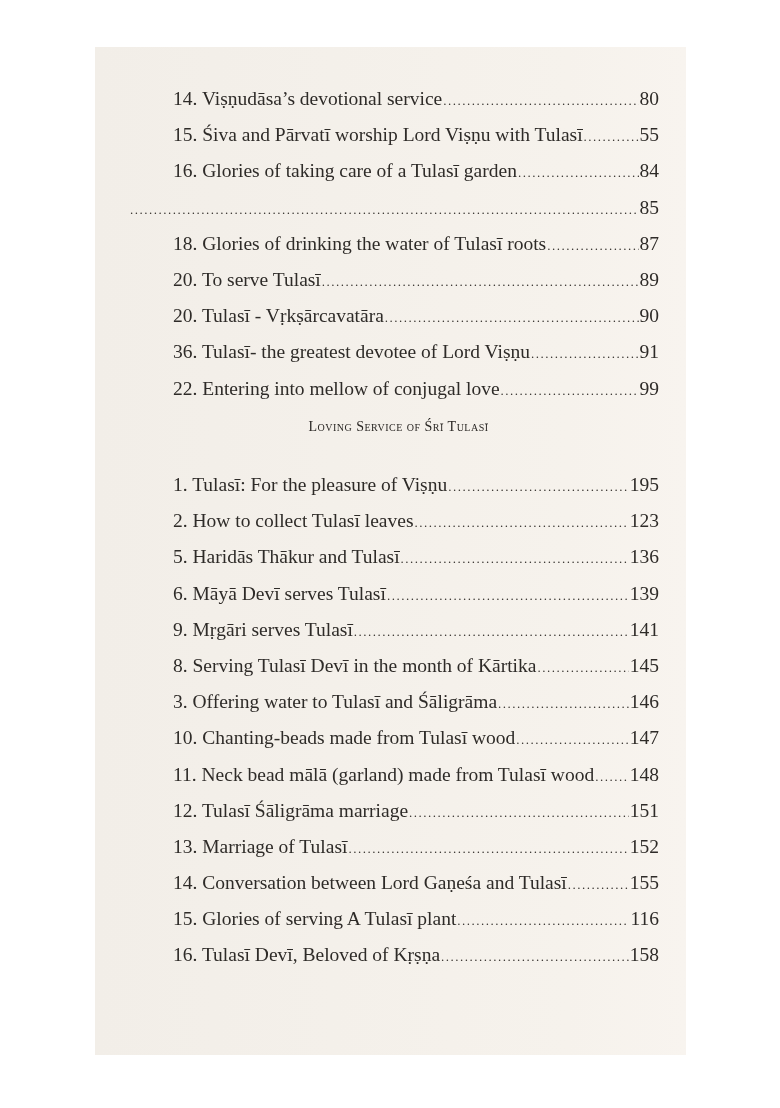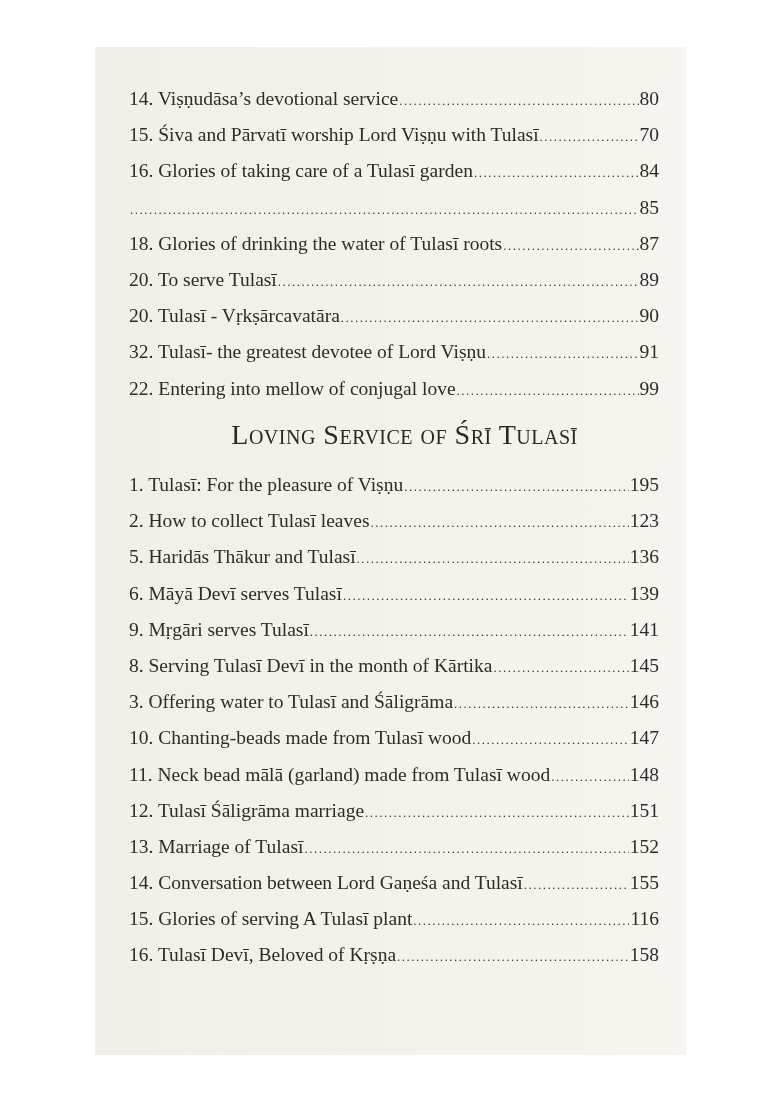--- a/index.html
+++ b/index.html
@@ -8,51 +8,51 @@
     position:absolute; left:95px; top:47px; width:591px; height:1008px;
     background:linear-gradient(90deg,#f2eee8 0%,#f4f0ea 40%,#f6f2ec 80%,#f8f4ef 100%);
     font-family:"Liberation Serif","DejaVu Serif",serif;
     color:#2e2b28;
   }
   .list { position:absolute; left:34px; width:530px; }
   .row {
     display:flex; align-items:baseline; height:36.2px;
     font-size:19.5px; line-height:36.2px; white-space:nowrap;
   }
-  .row .title { flex:0 0 auto; }
+  .row .title { flex:0 0 auto;margin-left:44px; }
   .row .dots {
     flex:1 1 auto; overflow:hidden; margin:0 1px;
     letter-spacing:1.5px; font-size:13px; color:#3a3632;
   }
   .row .dots::before {
     content:"......................................................................................................................................................................";
   }
   .row .pg { flex:0 0 auto; }
   .list1 { top:34px; }
   .list2 { top:420px; }
   .heading {
-    position:absolute; left:14px; width:591px; top:372px; text-align:center;
-    font-size:28px; letter-spacing:0.5px; font-variant:small-caps;
+    position:absolute; left:8px; width:591px; top:372px; text-align:center;
+    font-size:14px; letter-spacing:0.5px; font-variant:small-caps;
     font-family:"Liberation Serif","DejaVu Serif",serif; color:#2a2724;
   }
 </style>
 </head>
 <body>
 
 <div class="page">
   <div class="list list1">
       <div class="row">
         <span class="title">14. Viṣṇudāsa’s devotional service </span>
         <span class="dots"></span>
         <span class="pg">80</span>
       </div>
       <div class="row">
         <span class="title">15. Śiva and Pārvatī worship Lord Viṣṇu with Tulasī </span>
         <span class="dots"></span>
-        <span class="pg">70</span>
+        <span class="pg">55</span>
       </div>
       <div class="row">
         <span class="title">16. Glories of taking care of a Tulasī garden </span>
         <span class="dots"></span>
         <span class="pg">84</span>
       </div>
       <div class="row">
         <span class="dots"></span>
         <span class="pg">85</span>
       </div>
@@ -65,21 +65,21 @@
         <span class="title">20. To serve Tulasī </span>
         <span class="dots"></span>
         <span class="pg">89</span>
       </div>
       <div class="row">
         <span class="title">20. Tulasī - Vṛkṣārcavatāra </span>
         <span class="dots"></span>
         <span class="pg">90</span>
       </div>
       <div class="row">
-        <span class="title">32. Tulasī- the greatest  devotee of Lord Viṣṇu </span>
+        <span class="title">36. Tulasī- the greatest  devotee of Lord Viṣṇu </span>
         <span class="dots"></span>
         <span class="pg">91</span>
       </div>
       <div class="row">
         <span class="title">22. Entering into mellow of conjugal love </span>
         <span class="dots"></span>
         <span class="pg">99</span>
       </div>
     </div>
   <div class="heading">Loving Service  of Śrī Tulasī</div>

